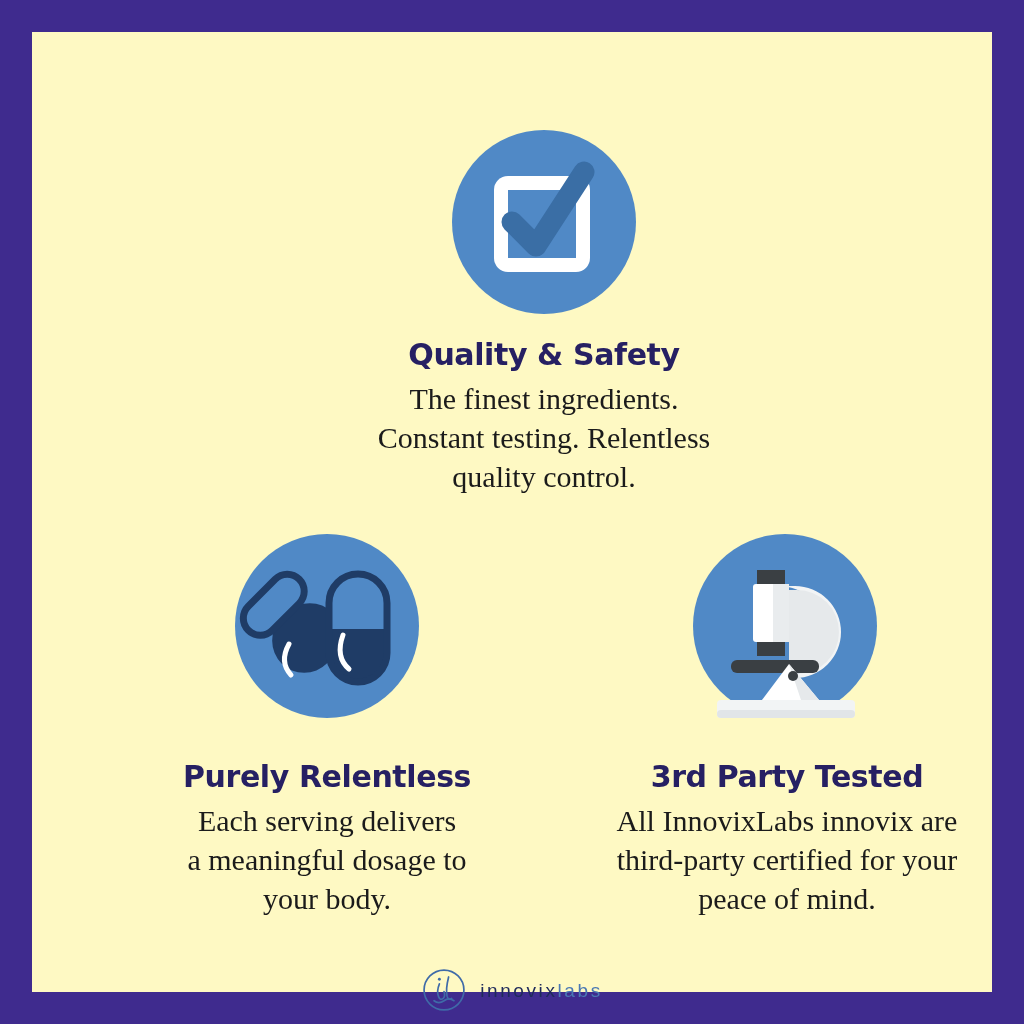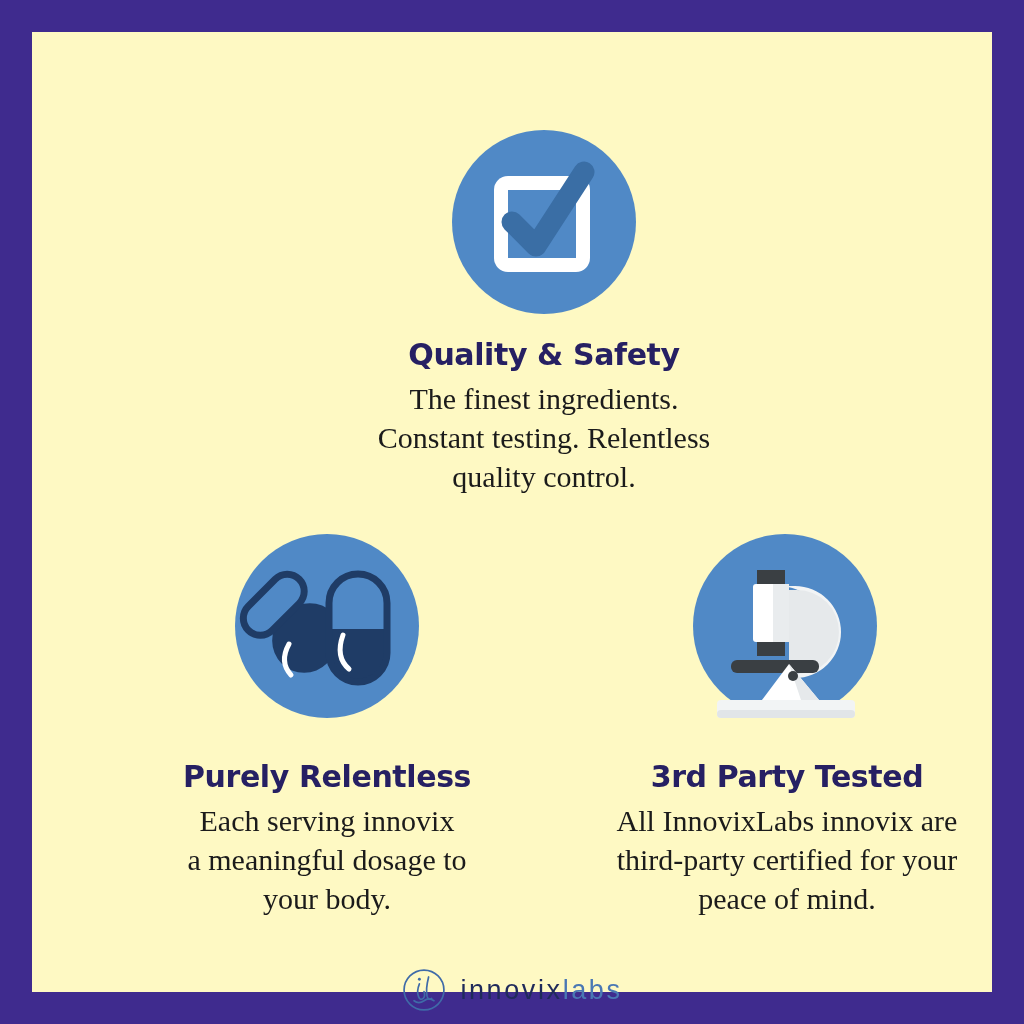--- a/index.html
+++ b/index.html
@@ -57,21 +57,21 @@
     left:0; right:0; top:930px;
     height:56px;
     display:flex;
     align-items:center;
     justify-content:center;
     gap:13px;
   }
   #logo .mark{ width:46px; height:46px; display:block; }
   #logo .wordmark{
     font-family:"Liberation Sans", sans-serif;
-    font-size:27px;
+    font-size:19px;
     letter-spacing:2.6px;
     line-height:1;
     white-space:nowrap;
   }
   #logo .wm-a{ color:#1F2A5B; }
   #logo .wm-b{ color:#4A78B4; }
 </style>
 </head>
 <body>
 
@@ -103,21 +103,21 @@
 
       <rect x="94" y="40" width="58" height="108" rx="29" ry="29" fill="#1F3C66"></rect>
       <path d="M94 69 a29 29 0 0 1 29 -29 h0 a29 29 0 0 1 29 29 v26 h-58 z" fill="#5089C6"></path>
       <rect x="94" y="40" width="58" height="108" rx="29" ry="29" fill="none" stroke="#1F3C66" stroke-width="7"></rect>
       <path d="M108 101 q-8 22 6 34" fill="none" stroke="#FFFFFF" stroke-width="5" stroke-linecap="round"></path>
     </svg>
   </div>
 
   <div class="card" id="card-purely">
     <h2>Purely Relentless</h2>
-    <p>Each serving innovix
+    <p>Each serving delivers
 a meaningful dosage to
 your body.</p>
   </div>
 
   <div class="icon-circle" id="circle-tested">
     <svg viewBox="0 0 184 184">
 
       <path d="M86 52 h16 a46 46 0 0 1 0 92 h-16 a46 46 0 0 0 0 -92 z" fill="#F2F4F5"></path>
       <path d="M96 56 h8 a42 42 0 0 1 0 84 h-8 z" fill="#E6E9EB"></path>
 

